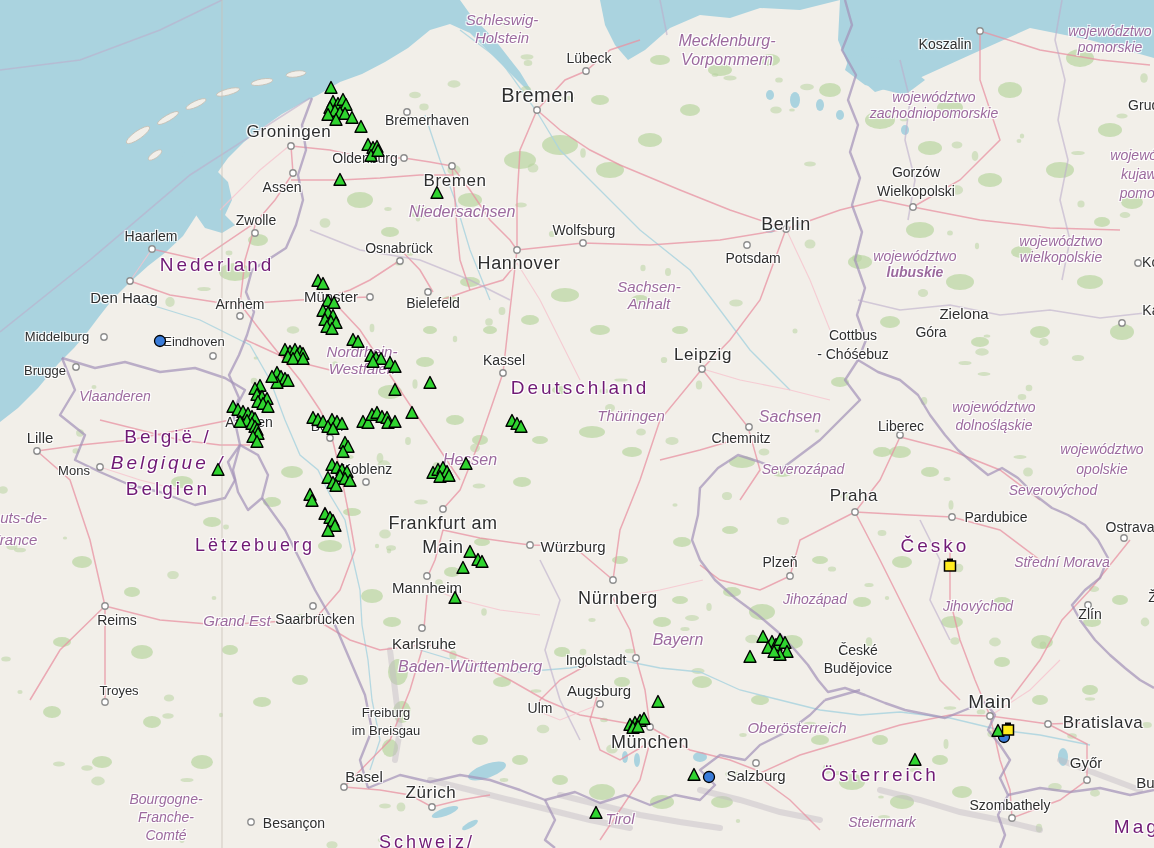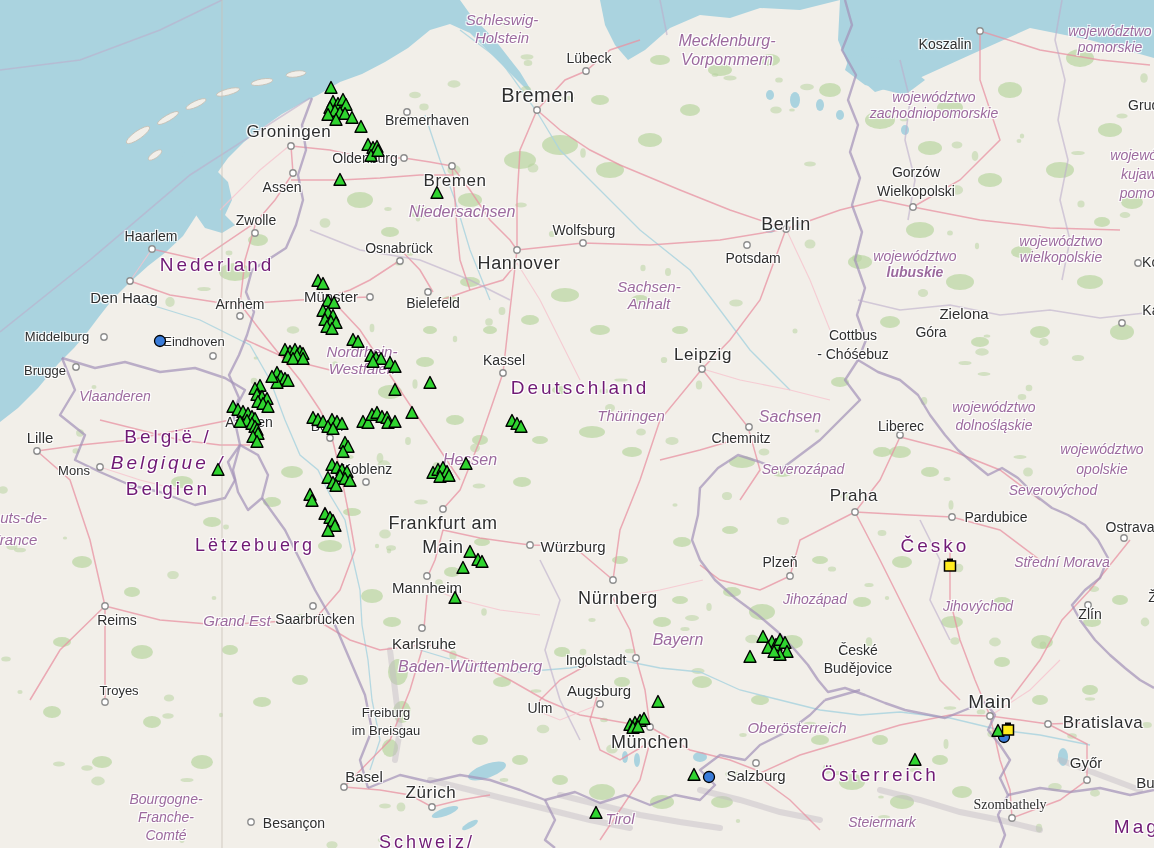--- a/index.html
+++ b/index.html
@@ -619,21 +619,21 @@
       <div class="lbl city big" style="left: 854px; top: 496px; font-size: 17px;">Praha</div>
       <div class="lbl city" style="left: 996px; top: 517px; font-size: 14px;">Pardubice</div>
       <div class="lbl city" style="left: 780px; top: 562px; font-size: 14px;">Plzeň</div>
       <div class="lbl city" style="left: 858px; top: 650px; font-size: 14px;">České</div>
       <div class="lbl city" style="left: 858px; top: 668px; font-size: 14px;">Budějovice</div>
       <div class="lbl city" style="left: 1130px; top: 527px; font-size: 14px;">Ostrava</div>
       <div class="lbl city" style="left: 1090px; top: 614px; font-size: 14px;">Zlín</div>
       <div class="lbl city big" style="left: 990px; top: 702px; font-size: 19px;">Main</div>
       <div class="lbl city big" style="left: 1103px; top: 723px; font-size: 17px;">Bratislava</div>
       <div class="lbl city" style="left: 1086px; top: 762px; font-size: 15px;">Győr</div>
-      <div class="lbl city" style="left: 1010px; top: 805px; font-size: 14px; font-family: Liberation Serif, serif;">Szombathely</div>
+      <div class="lbl city" style="left: 1010px; top: 805px; font-size: 14px;">Szombathely</div>
       <div class="lbl city" style="left: 1160px; top: 105px; font-size: 14px;">Grudziądz</div>
       <div class="lbl city" style="left: 1160px; top: 262px; font-size: 14px;">Konin</div>
       <div class="lbl city" style="left: 1165px; top: 597px; font-size: 14px;">Žilina</div>
       <div class="lbl city" style="left: 1168px; top: 782px; font-size: 15px;">Budapest</div>
     </div>
   <svg id="marks" width="1154" height="848">
       <circle cx="160" cy="341" r="5.5" fill="#3a7cd9" stroke="#000000" stroke-width="1.3"></circle>
       <circle cx="709" cy="777" r="5.5" fill="#3a7cd9" stroke="#000000" stroke-width="1.3"></circle>
       <circle cx="1004" cy="737" r="5.5" fill="#3a7cd9" stroke="#000000" stroke-width="1.3"></circle>
       <path d="M331 81.5 L337 93.2 L325 93.2 Z" fill="#2fd42f" stroke="#000000" stroke-width="1.4" stroke-linejoin="round"></path>

